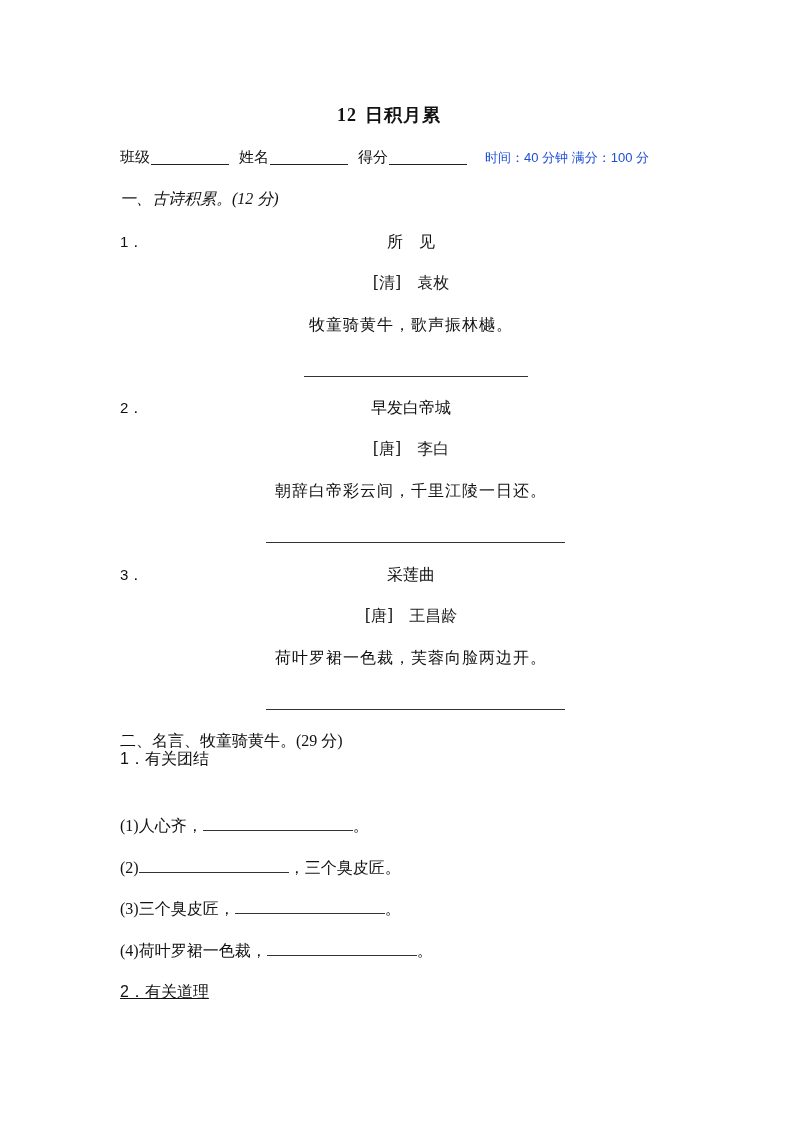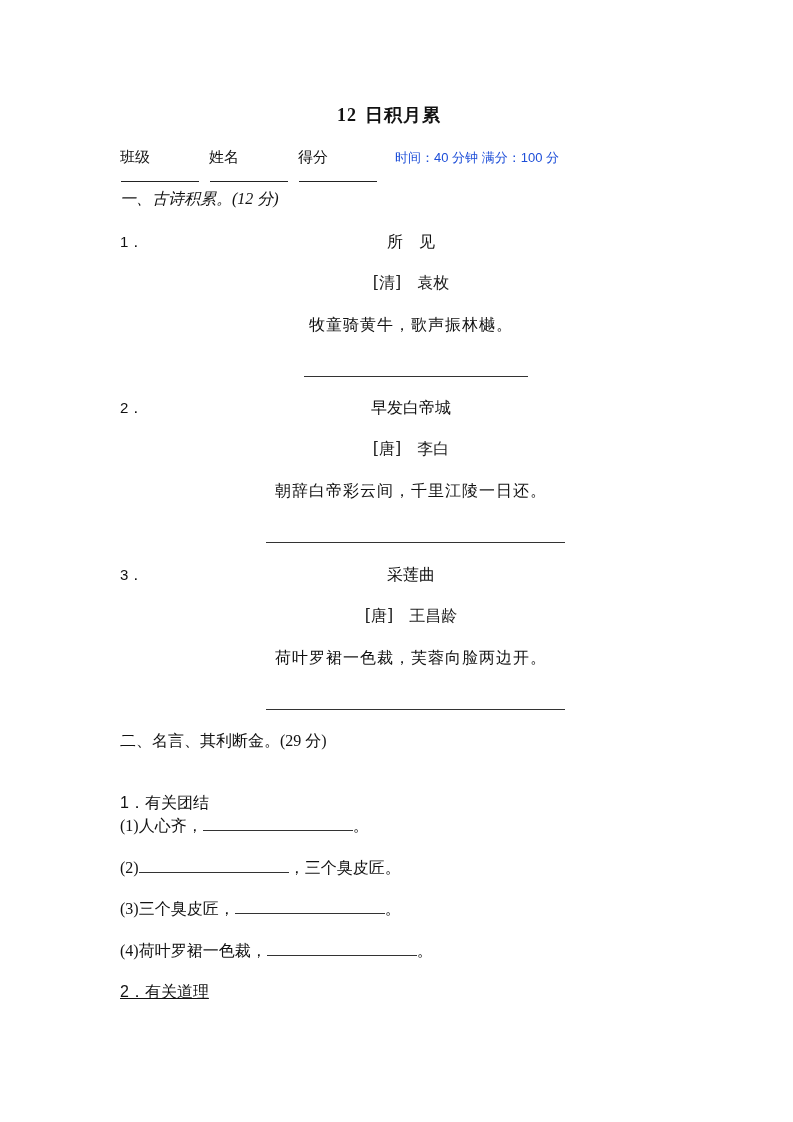--- a/index.html
+++ b/index.html
@@ -25,21 +25,21 @@
       letter-spacing: 1px;
     }
     .title .num { font-family: "Liberation Serif", "DejaVu Serif", serif; margin-right: 8px; }
 
     .meta-row {
       left: 120px; top: 148px;
       font-size: 15px;
       display: flex;
       align-items: baseline;
     }
-    .meta-row .field { display: inline-flex; align-items: flex-start; margin-right: 10px; flex-direction: column; }
+    .meta-row .field { display: inline-flex; align-items: center; margin-right: 10px; }
     .meta-row .blank {
       display: inline-block;
       width: 78px;
       border-bottom: 1px solid #222;
       height: 14px;
       margin-left: 1px;
     }
     .meta-row .time-info {
       color: #1d4ed8;
       font-size: 13px;
@@ -138,24 +138,24 @@
 <div class="abs poem-line" style="top:481px;">朝辞白帝彩云间，千里江陵一日还。</div>
 <div class="abs answer-line" style="left:266px; width:299px; top:542px;"></div>
 
 <div class="abs qnum" style="top:566px;">3．</div>
 <div class="abs poem-title" style="top:565px;">采莲曲</div>
 <div class="abs poem-author" style="top:606px;">[唐]　王昌龄</div>
 <div class="abs poem-line" style="top:648px;">荷叶罗裙一色裁，芙蓉向脸两边开。</div>
 <div class="abs answer-line" style="left:266px; width:299px; top:709px;"></div>
 
 <div class="abs section-head" style="top:731px;">
-  <span>二、名言、其利断金。</span><span class="pts">(29 分)</span>
+  <span>二、名言、牧童骑黄牛。</span><span class="pts">(29 分)</span>
 </div>
 
-<div class="abs sub-head" style="top:793px;">1．有关团结</div>
+<div class="abs sub-head" style="top:749px;">1．有关团结</div>
 
 <div class="abs fill-item" style="top:815px;">
   <span class="paren">(1)</span>
   <span>人心齐，</span>
   <span class="blank"></span>
   <span>。</span>
 </div>
 
 <div class="abs fill-item" style="top:857px;">
   <span class="paren">(2)</span>

